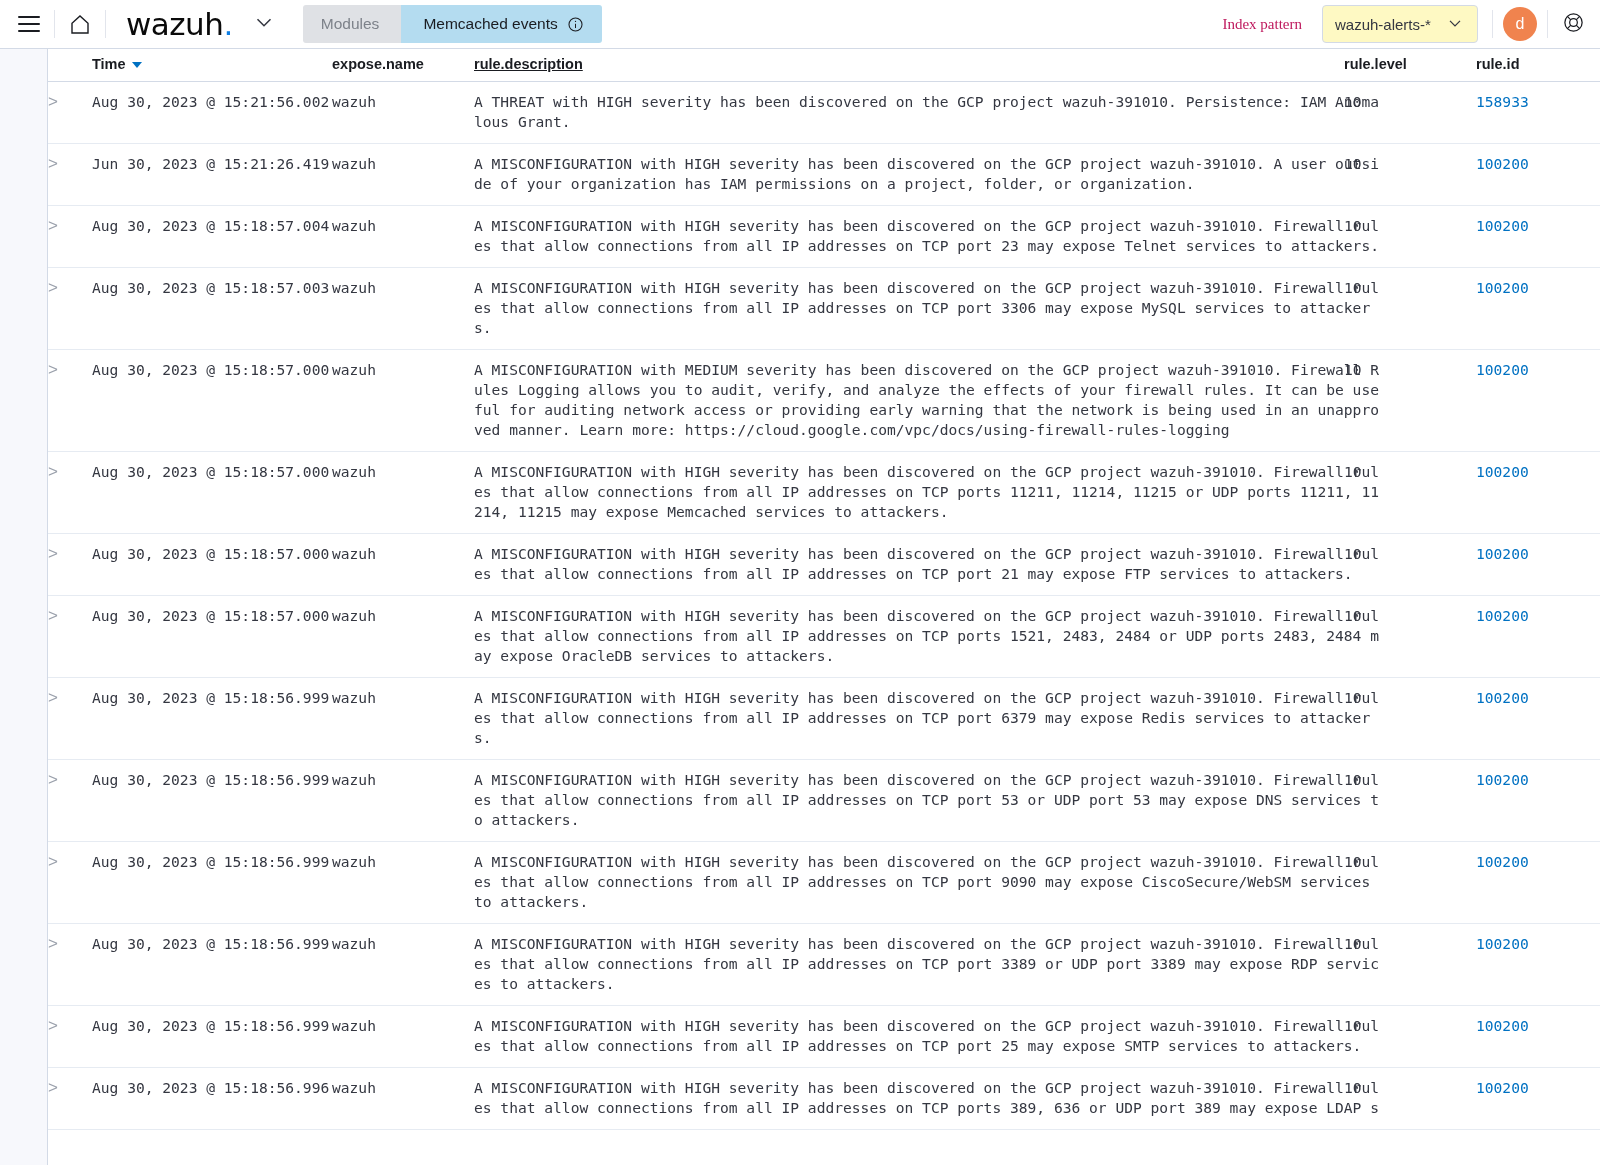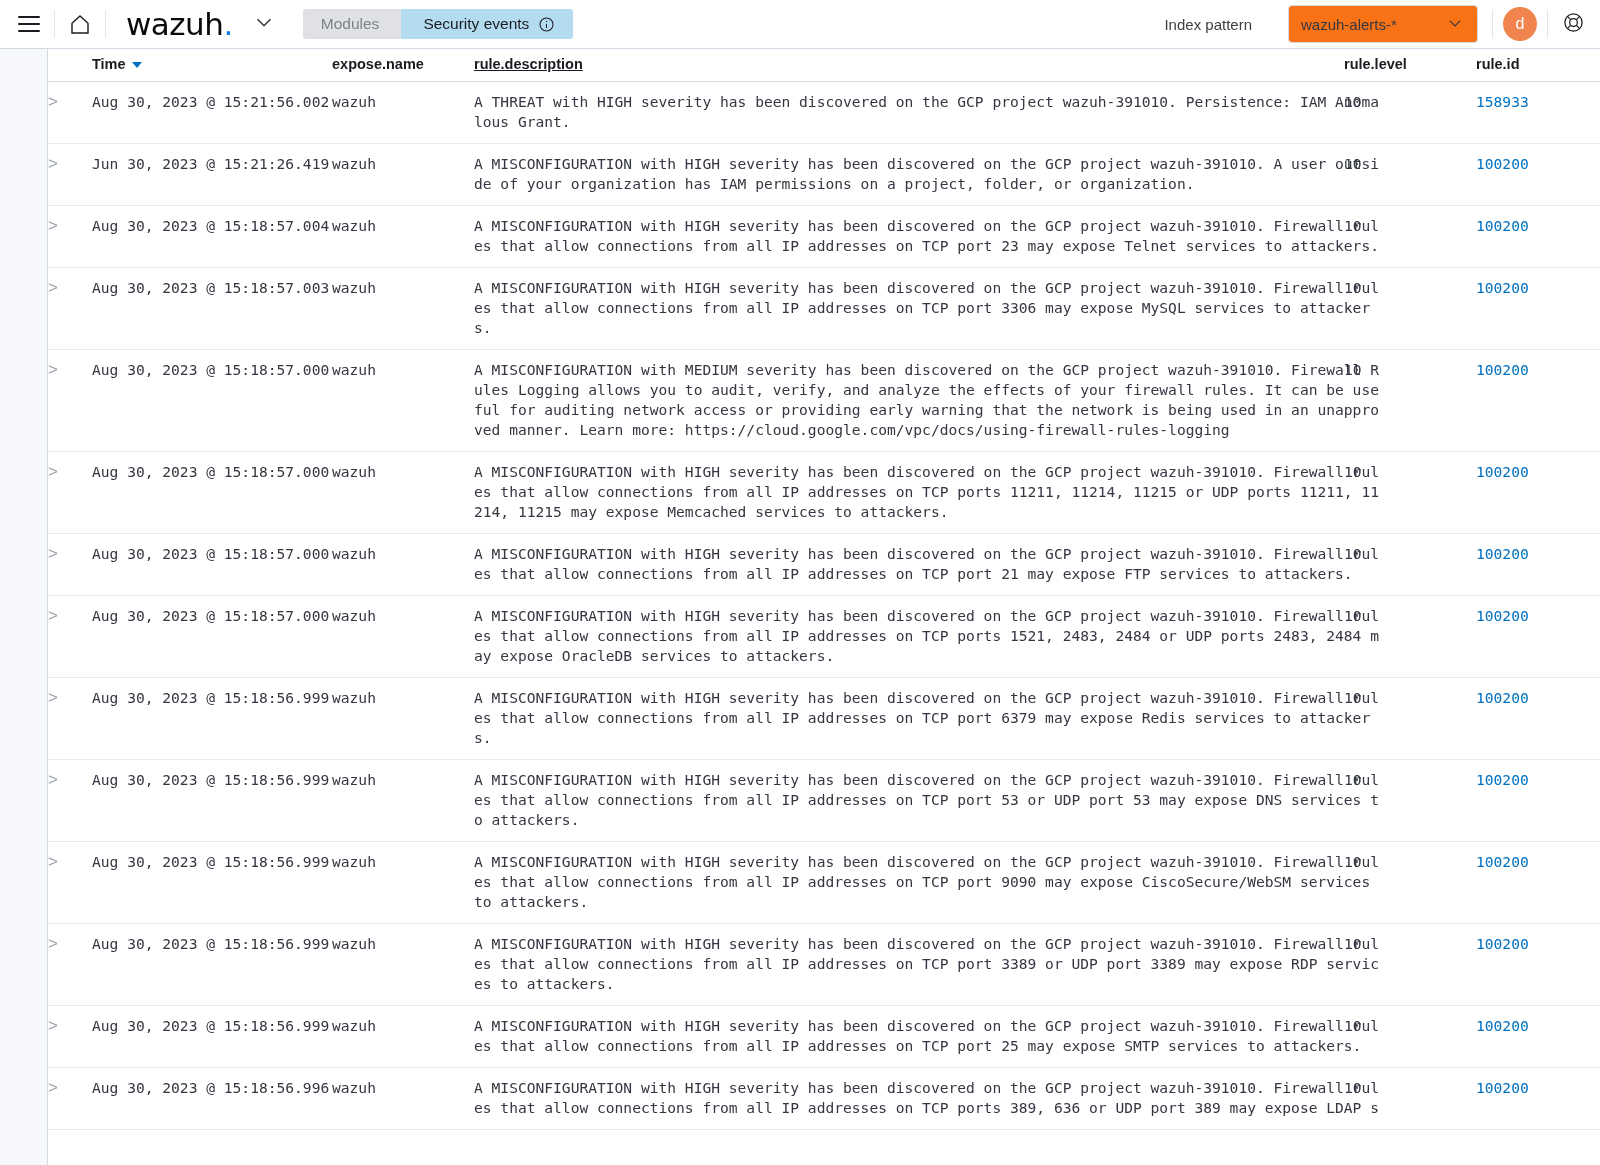--- a/index.html
+++ b/index.html
@@ -46,21 +46,21 @@
     display: flex; align-items: center;
   }
   .breadcrumbs {
     display: flex;
     align-items: center;
     margin-left: 26px;
     height: 30px;
   }
   .crumb {
     position: relative;
-    height: 30px;
+    height: 38px;
     display: flex;
     align-items: center;
     font-size: 15.5px;
     padding: 0 22px 0 22px;
   }
   .crumb.inactive { background: #dfe1e5; color: #7d828a; }
   .crumb.active   { background: #b4dcf0; color: #1a1c21; }
   .crumb.first { border-radius: 3px 0 0 3px; padding-left: 18px; }
   .crumb.last  { border-radius: 0 3px 3px 0; padding-right: 18px; }
   .crumb .skew-r {
@@ -73,26 +73,26 @@
   .crumb.inactive .skew-r { background:#dfe1e5; }
   .crumb.active { z-index: 2; }
   .info-icon { margin-left: 9px; display:flex; align-items:center; }
 
   .topnav-right {
     margin-left: auto;
     display: flex;
     align-items: center;
     padding-right: 8px;
   }
-  .index-label { font-size: 15px; color: #404040; margin-right: 36px; }
+  .index-label { font-size: 15px; color: #be185d; margin-right: 20px; font-family: Liberation Serif, serif; }
   .index-select {
-    width: 190px; height: 38px;
+    width: 156px; height: 38px;
     border: 1px solid #d3dae6;
     border-radius: 4px;
-    background: #f97316;
+    background: #fef9c3;
     display: flex; align-items: center;
     padding: 0 12px;
     font-size: 15px;
     color: #343741;
     cursor: pointer;
   }
   .index-select .val { flex: 1; }
   .avatar {
     width: 34px; height: 34px; border-radius: 50%;
     background: #f0834e;
@@ -203,21 +203,21 @@
       </svg>
     </span>
   </div>
 
   <div class="breadcrumbs">
     <div class="crumb inactive first">
       <span>Modules</span>
       <span class="skew-r"></span>
     </div>
     <div class="crumb active last">
-      <span>Security events</span>
+      <span>Memcached events</span>
       <span class="info-icon">
         <svg width="17" height="17" viewBox="0 0 24 24" fill="none" stroke="#1a1c21" stroke-width="1.5">
           <circle cx="12" cy="12" r="9.2"></circle>
           <path d="M12 11v6"></path>
             <circle cx="12" cy="7.6" r="0.9" fill="#1a1c21" stroke="none"></circle>
         </svg>
       </span>
     </div>
   </div>
 

